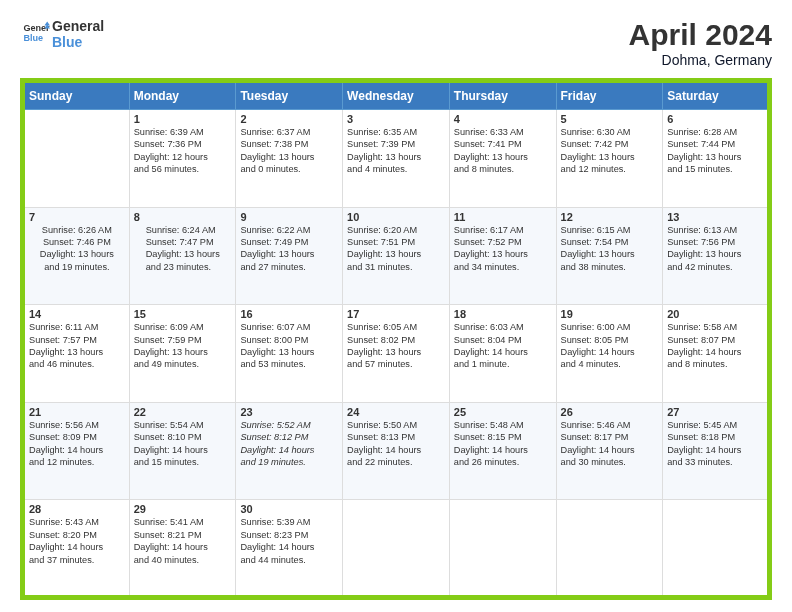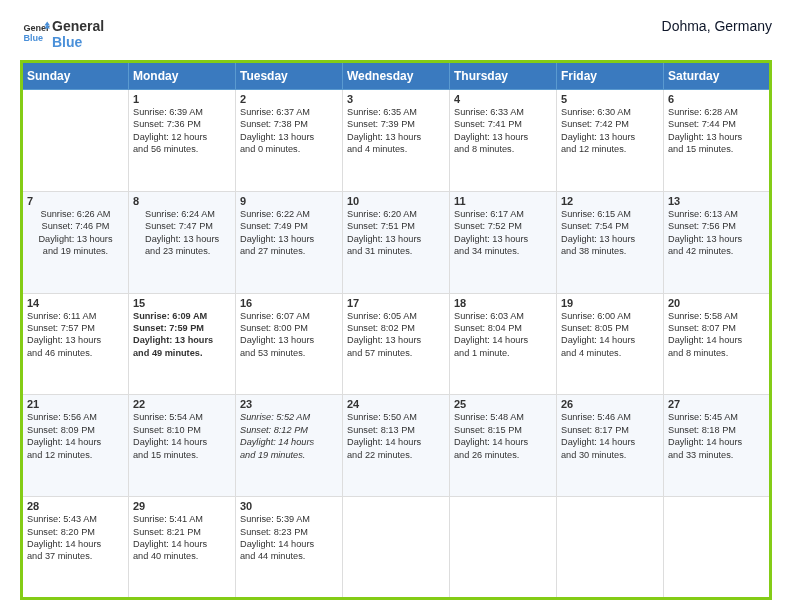--- a/index.html
+++ b/index.html
@@ -39,21 +39,21 @@
       font-size: 30px;
       font-weight: bold;
       color: #333;
     }
     .location-title {
       font-size: 14px;
       color: #0f172a;
     }
     .calendar {
       flex: 1;
-      border: 3px solid #84cc16;
+      border: 5px solid #84cc16;
       border-collapse: collapse;
       width: 100%;
       table-layout: fixed;
     }
     .calendar th {
       background-color: #3a7abf;
       color: #fff;
       font-size: 12px;
       font-weight: bold;
       padding: 6px 4px;
@@ -100,20 +100,21 @@
         <text x="2" y="30" font-size="13" font-weight="bold" fill="#4a90d9" font-family="Arial">Blue</text>
         <polygon points="32,8 40,8 36,2" fill="#4a90d9"></polygon>
         <polygon points="34,10 42,10 38,4" fill="#4a90d9" transform="translate(-2,2)"></polygon>
       </svg>
       <div style="display:flex;flex-direction:column;margin-left:2px;">
         <span style="font-size:14px;font-weight:bold;color:#333;">General</span>
         <span style="font-size:14px;font-weight:bold;color:#4a90d9;">Blue</span>
       </div>
     </div>
     <div class="title-block">
+      <div class="month-title">April 2024</div>
       <div class="location-title">Dohma, Germany</div>
     </div>
   </div>
 
   <table class="calendar">
     <thead>
       <tr id="weekday-header">
           <th>Sunday</th>
           <th>Monday</th>
           <th>Tuesday</th>
@@ -223,21 +224,21 @@
         <tr>
           <td>
             <span class="day-num">14</span>
             <div class="cell-text" style="white-space: pre-line;">Sunrise: 6:11 AM
 Sunset: 7:57 PM
 Daylight: 13 hours
 and 46 minutes.</div>
           </td>
           <td>
             <span class="day-num">15</span>
-            <div class="cell-text" style="white-space: pre-line; font-weight: bold;">Sunrise: 6:09 AM
+            <div class="cell-text" style="white-space: pre-line;">Sunrise: 6:09 AM
 Sunset: 7:59 PM
 Daylight: 13 hours
 and 49 minutes.</div>
           </td>
           <td>
             <span class="day-num">16</span>
             <div class="cell-text" style="white-space: pre-line;">Sunrise: 6:07 AM
 Sunset: 8:00 PM
 Daylight: 13 hours
 and 53 minutes.</div>

